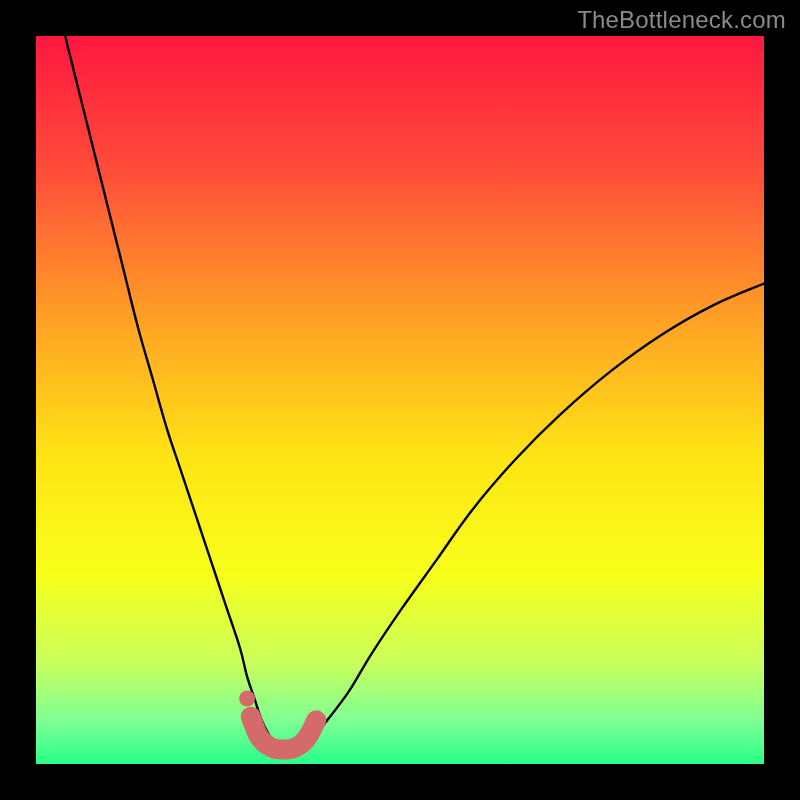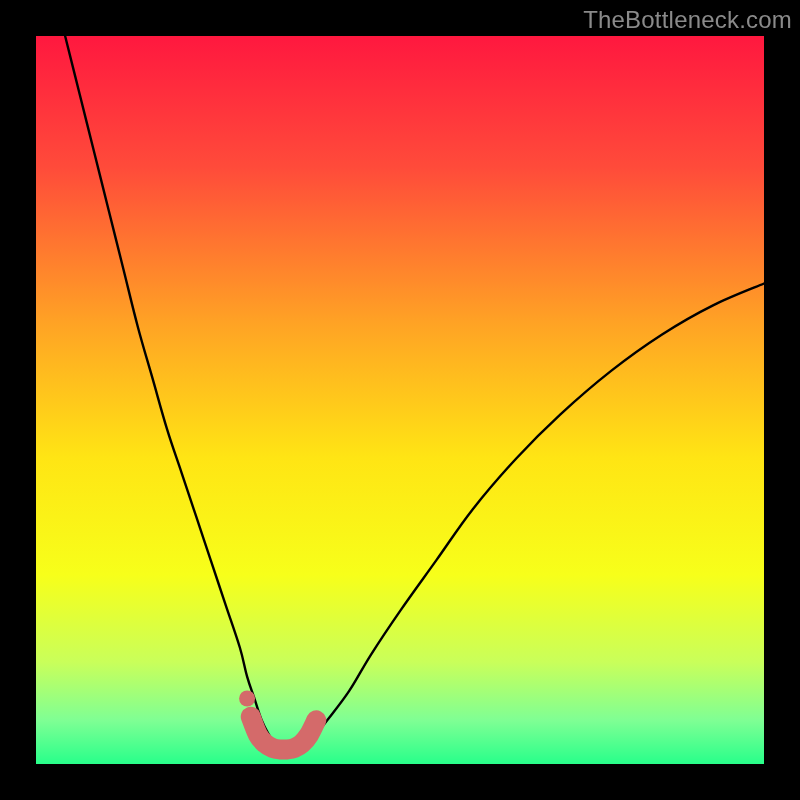--- a/index.html
+++ b/index.html
@@ -23,21 +23,21 @@
     position: absolute;
     left: 36px;
     top: 36px;
     width: 728px;
     height: 728px;
     
   }
   .watermark {
     position: absolute;
     top: 6px;
-    right: 8px;
+    right: 14px;
     color: #8a8a8a;
     font-size: 24px;
     font-weight: 400;
     letter-spacing: 0.2px;
     user-select: none;
   }
   svg.curve {
     position: absolute;
     left: 0;
     top: 0;

